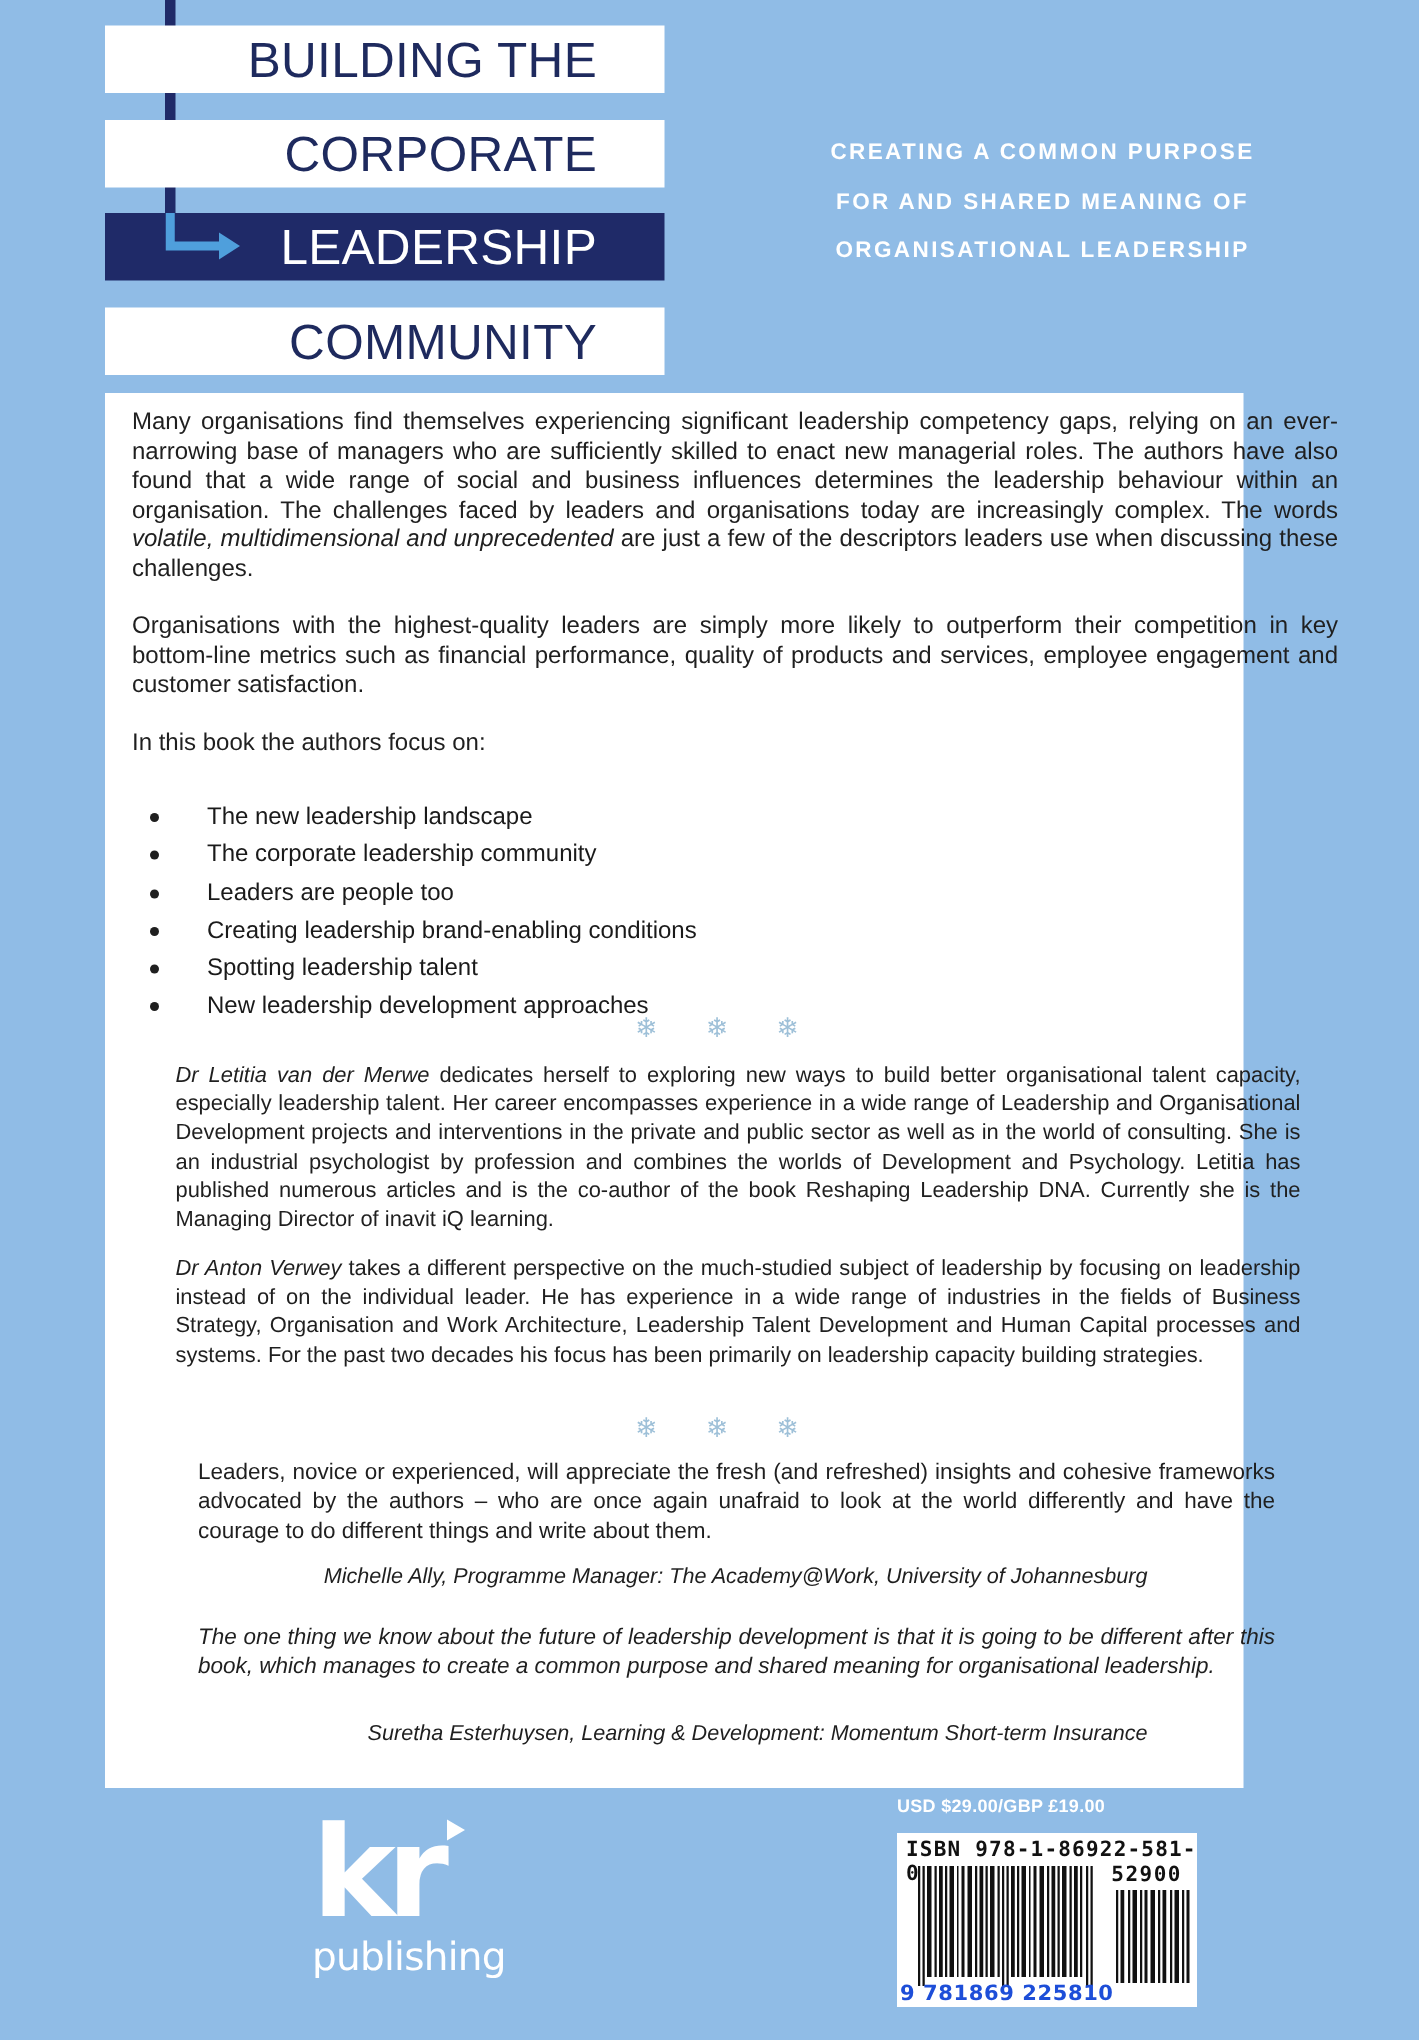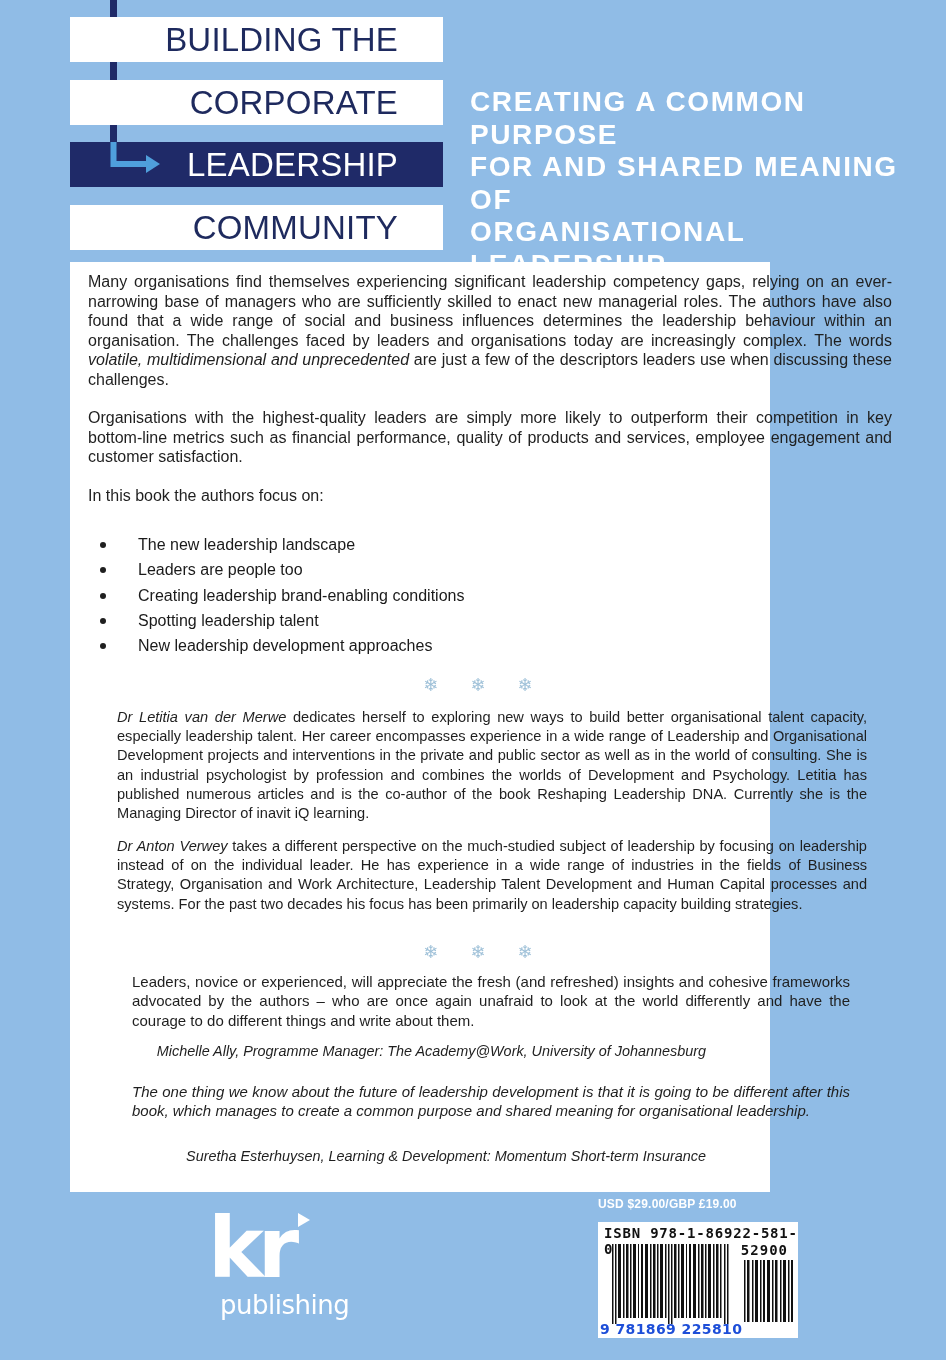--- a/index.html
+++ b/index.html
@@ -18,25 +18,25 @@
   }
   .title-bar.dark { background:#1f2a68; color:#ffffff; }
   #tb1 { top:17px; }
   #tb2 { top:80px; }
   #tb3 { top:142px; }
   #tb4 { top:205px; }
   .vline { position:absolute; left:110px; top:0; width:7px; height:160px; background:#1f2a68; }
   .arrow { position:absolute; left:110px; top:142px; width:60px; height:45px; }
   .subtitle {
     position:absolute; left:470px; top:86px; width:450px;
-    color:#ffffff; font-weight:bold; font-size:28px; line-height:32.5px;
-    letter-spacing:1.6px; text-align:left;
+    color:#ffffff; font-weight:bold; font-size:15px; line-height:32.5px;
+    letter-spacing:1.6px; text-align:center;
   }
   .panel {
-    position:absolute; left:70px; top:262px; width:700px; height:930px;
+    position:absolute; left:70px; top:262px; width:759px; height:930px;
     background:#ffffff;
   }
   .p {
     position:absolute; font-size:16px; line-height:19.5px; text-align:justify;
     color:#1f1f1f;
   }
   .p1 { left:18px; top:10px; width:804px; }
   .p2 { left:18px; top:146px; width:804px; }
   .p3 { left:18px; top:224px; width:804px; }
   .bullets { position:absolute; left:18px; top:258px; width:780px; margin:12px; padding:0; list-style:none; }
@@ -52,21 +52,21 @@
   .bio em { font-style:italic; }
   .quote { position:absolute; left:62px; width:718px; font-size:15px; line-height:19.3px; text-align:justify; color:#1f1f1f; }
   .q1 { top:710px; }
   .q2 { top:820px; font-style:italic; }
   .attrib { position:absolute; right:64px; font-size:14.4px; font-style:italic; color:#1f1f1f; text-align:right; }
   .a1 { top:781px; }
   .a2 { top:886px; }
   .logo { position:absolute; left:208px; top:1208px; width:130px; height:120px; }
   .logo-kr { position:absolute; left:0; top:0; color:#ffffff; font-weight:bold; font-size:84px; line-height:80px; letter-spacing:-6px; font-family:"DejaVu Sans", sans-serif; }
   .logo-tri { position:absolute; left:90px; top:5px; width:0; height:0; border-top:7px solid transparent; border-bottom:7px solid transparent; border-left:12px solid #ffffff; }
-  .logo-pub { position:absolute; left:0; top:82px; color:#ffffff; font-size:26px; font-family:"DejaVu Sans", sans-serif; letter-spacing:-0.5px;margin-left:12px; }
+  .logo-pub { position:absolute; left:0; top:82px; color:#ffffff; font-size:26px; font-family:"DejaVu Sans", sans-serif; letter-spacing:-0.5px; }
   .price { position:absolute; left:598px; top:1197px; color:#ffffff; font-weight:bold; font-size:12px; letter-spacing:0.2px;text-align:right; }
   .barcode-box { position:absolute; left:598px; top:1222px; width:200px; height:116px; background:#ffffff; }
   .isbn { position:absolute; left:6px; top:3px; font-family:"DejaVu Sans Mono", monospace; font-size:14px; font-weight:bold; letter-spacing:0.8px; color:#111; }
   .addon { position:absolute; right:10px; top:20px; font-family:"DejaVu Sans Mono", monospace; font-size:14px; font-weight:bold; letter-spacing:1px; color:#111; }
   .bars { position:absolute; left:14px; top:22px; width:118px; height:80px; }
   .bars2 { position:absolute; left:146px; top:38px; width:55px; height:62px; }
   .ean { position:absolute; left:2px; top:99px; font-family:"DejaVu Sans", sans-serif; font-size:14px; font-weight:bold; color:#1d4ed8; letter-spacing:0.4px; }
 </style>
 </head>
 <body>
@@ -86,20 +86,21 @@
   <div>FOR AND SHARED MEANING OF</div>
   <div>ORGANISATIONAL LEADERSHIP</div>
 </div>
 
 <div class="panel">
   <div class="p p1"><span>Many organisations find themselves experiencing significant leadership competency gaps, relying on an ever-narrowing base of managers who are sufficiently skilled to enact new managerial roles. The authors have also found that a wide range of social and business influences determines the leadership behaviour within an organisation. The challenges faced by leaders and organisations today are increasingly complex. The words </span><em>volatile, multidimensional and unprecedented</em><span> are just a few of the descriptors leaders use when discussing these challenges.</span></div>
   <div class="p p2">Organisations with the highest-quality leaders are simply more likely to outperform their competition in key bottom-line metrics such as financial performance, quality of products and services, employee engagement and customer satisfaction.</div>
   <div class="p p3">In this book the authors focus on:</div>
   <ul class="bullets">
     <li><span class="dot"></span><span>The new leadership landscape</span></li>
+    <li><span class="dot"></span><span>The corporate leadership community</span></li>
     <li><span class="dot"></span><span>Leaders are people too</span></li>
     <li><span class="dot"></span><span>Creating leadership brand-enabling conditions</span></li>
     <li><span class="dot"></span><span>Spotting leadership talent</span></li>
     <li><span class="dot"></span><span>New leadership development approaches</span></li>
   </ul>
 
   <div class="flakes fl1">
     <span>❄</span><span>❄</span><span>❄</span>
   </div>
 

